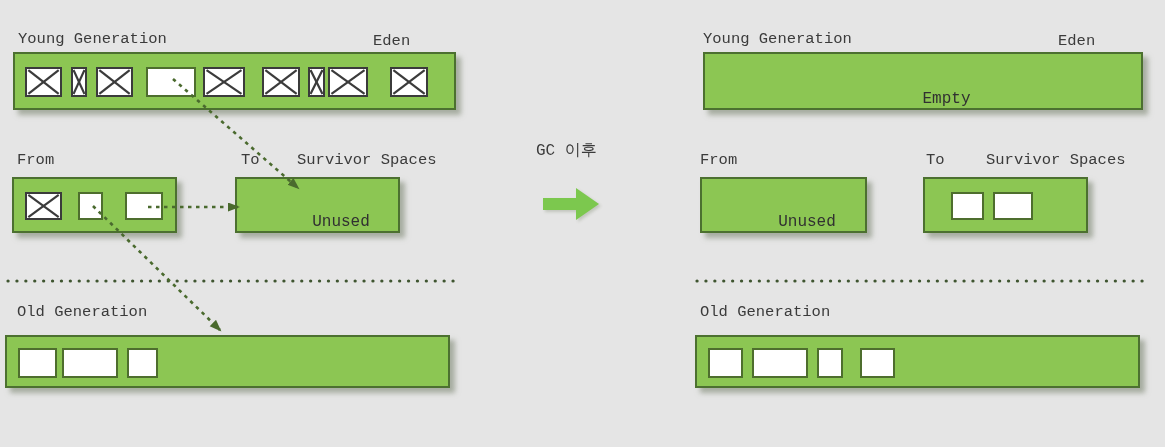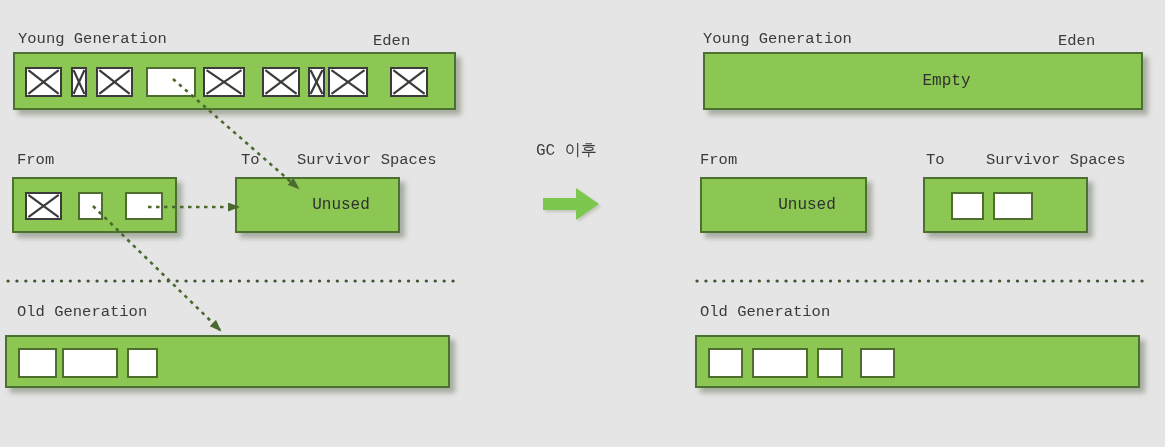--- a/index.html
+++ b/index.html
@@ -6,21 +6,21 @@
   .canvas {
     position:relative; width:1165px; height:447px; overflow:hidden;
     background:#e5e5e5; font-family:Liberation Mono, monospace; color:#3b3b3b;
   }
   .lbl { position:absolute; font-size:15.5px; white-space:nowrap; line-height:18px; }
   .bar {
     position:absolute; box-sizing:border-box;
     background:#8cc653; border:2px solid #4c7030;
     box-shadow:5px 5px 5px rgba(125,135,115,0.6);
   }
-  .bar-center { display:flex; align-items:center; justify-content:center;padding-left:47px; }
+  .bar-center { display:flex; align-items:flex-end; justify-content:center;padding-left:47px; }
   .bar-label { font-size:16px; color:#313131; }
   .cell { position:absolute; box-sizing:border-box; background:#ffffff; }
   .cell.plain   { border:2px solid #4e6e2e; }
   .cell.crossed { border:2px solid #3b3b3b; }
   .cell svg { position:absolute; left:0; top:0; width:100%; height:100%; display:block; }
   .cell svg line { stroke:#3b3b3b; stroke-width:2.2; }
   .overlay { position:absolute; left:0; top:0; pointer-events:none; }
   .overlay .dash { fill:none; stroke:#4a6a2e; stroke-width:2.6; stroke-dasharray:3.5 4.5; }
   .overlay .dots { fill:none; stroke:#3f5530; stroke-width:3.2; stroke-dasharray:0.1 8.8; stroke-linecap:round; }
   .big-arrow { position:absolute; filter:drop-shadow(2px 2px 1.5px rgba(150,160,140,0.45)); }

